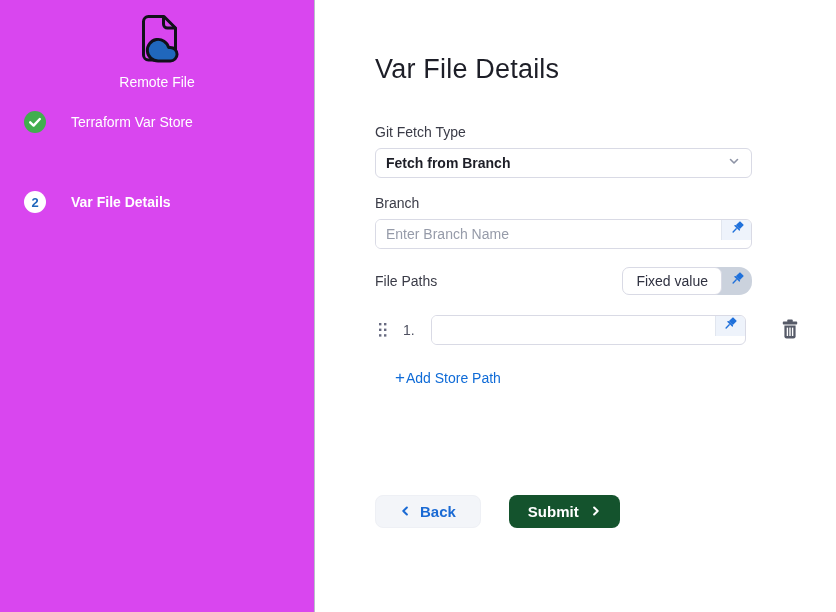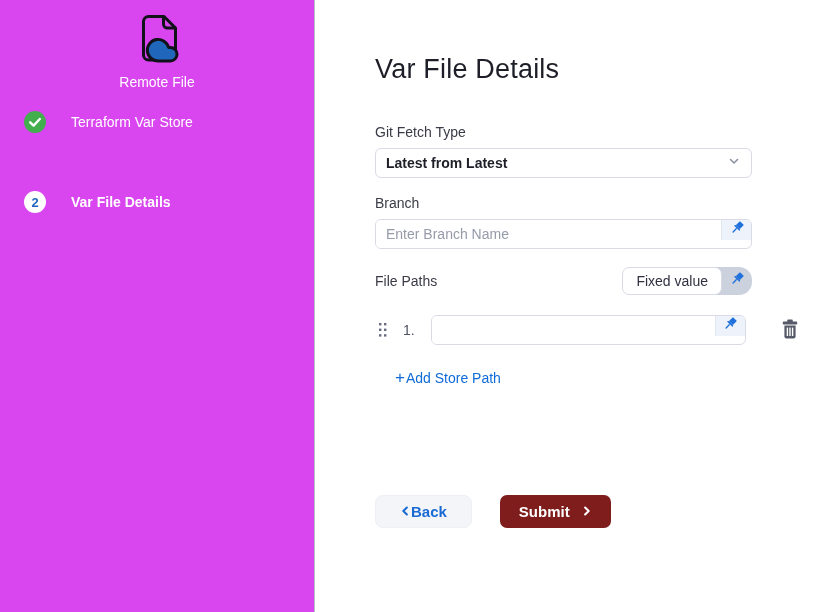--- a/index.html
+++ b/index.html
@@ -110,22 +110,22 @@
     background: none; border: none; cursor: pointer; font-family: inherit;
   }
   .add-plus { font-size: 17px; font-weight: 500; line-height: 14px; margin-right: 1px; }
 
   .footer { display: flex; align-items: center; gap: 28px; margin-top: 108px; }
   .btn {
     height: 33px; border: none; border-radius: 8px;
     display: inline-flex; align-items: center; justify-content: center;
     font-size: 15px; font-weight: 600; font-family: inherit; cursor: pointer;
   }
-  .btn-back { background: #F3F5F9; border: 1px solid #eef0f5; color: #1A6AD4; padding: 0 24px; }
-  .btn-submit { background: #7f1d1d; color: #ffffff; padding: 4px 19px; gap: 11px; border-radius: 7px; }
+  .btn-back { background: #F3F5F9; border: 1px solid #eef0f5; color: #1A6AD4; padding: 0 24px; gap: 9px; }
+  .btn-submit { background: #14532d; color: #ffffff; padding: 4px 19px; gap: 11px; }
 </style>
 </head>
 <body>
 
 <aside class="sidebar">
   <div class="sidebar-header">
     <span>
       <svg width="50" height="54" viewBox="0 0 50 54">
         <g fill="none" stroke="#101119" stroke-width="3" stroke-linecap="round" stroke-linejoin="round">
           <path d="M16.5 4.5 H32 L43.5 16 V43 a5 5 0 0 1 -5 5 H16.5 a5 5 0 0 1 -5 -5 V9.5 a5 5 0 0 1 5 -5 Z"></path>
@@ -159,21 +159,21 @@
 
 <main class="main">
   <h1 class="page-title">Var File Details</h1>
 
   <div class="form-col">
 
 
     <div class="field">
       <div class="field-label">Git Fetch Type</div>
       <div class="select-box">
-        <span class="select-value">Latest from Latest</span>
+        <span class="select-value">Fetch from Branch</span>
         <span>
           <svg width="14" height="14" viewBox="0 0 14 14">
             <path d="M3.5 5.5 L7 9 L10.5 5.5" stroke="#8D93A5" stroke-width="1.6" fill="none" stroke-linecap="round" stroke-linejoin="round"></path>
           </svg>
         </span>
       </div>
     </div>
 
     <div class="field">
       <div class="field-label">Branch</div>

